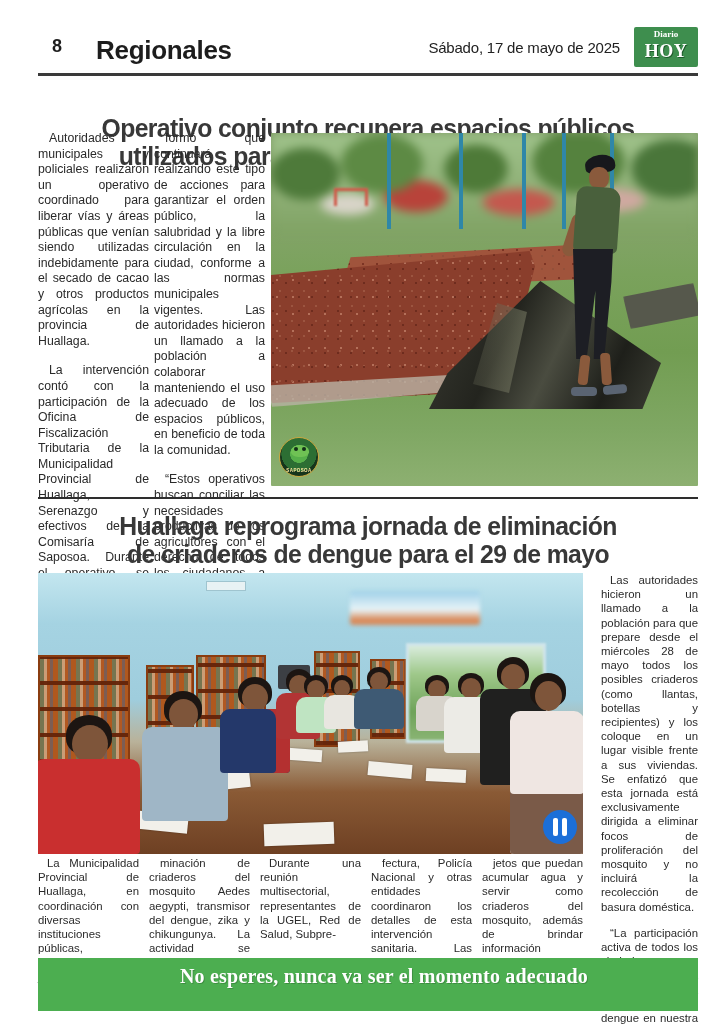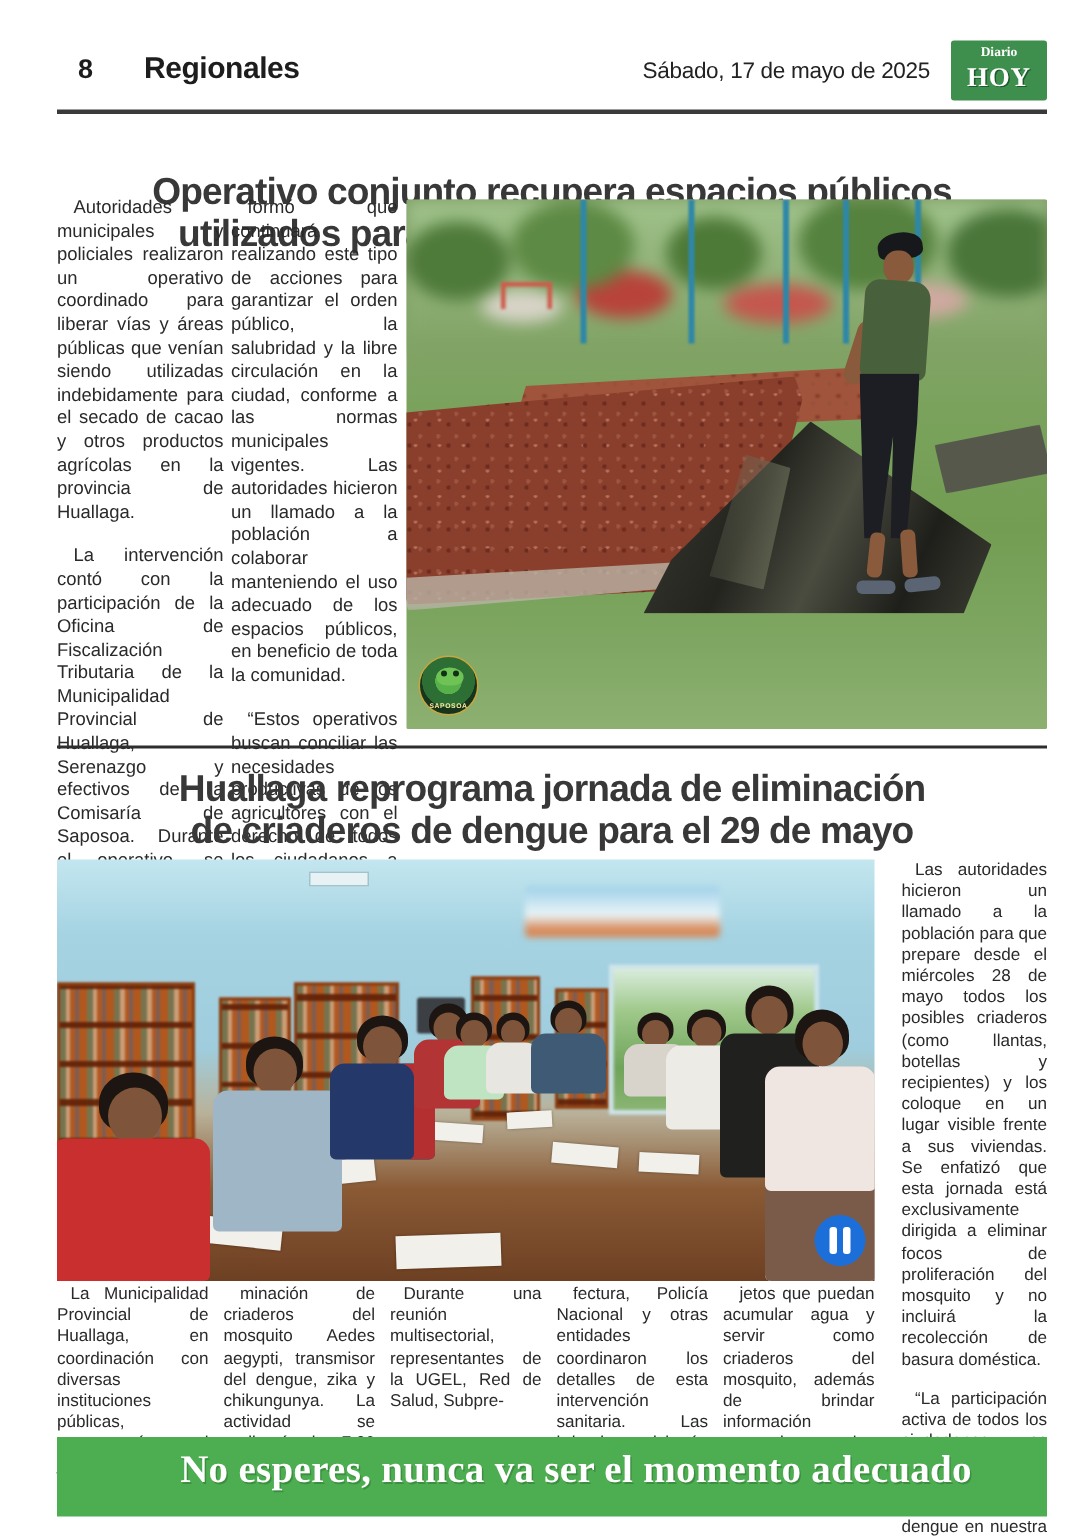--- a/index.html
+++ b/index.html
@@ -3,21 +3,21 @@
 <meta charset="utf-8">
 <style>
   * { margin:0; padding:0; box-sizing:border-box; }
   html,body { background:#ffffff; }
   body { width:723px; height:1024px; position:relative; font-family:"Liberation Sans", sans-serif; color:#1d1d1d; overflow:hidden; }
   .page { position:absolute; left:38px; top:0; width:660px; height:1024px; }
 
   
   .hdr { position:absolute; top:33px; left:0; width:100%; height:40px; }
   .hdr-num { position:absolute; left:14px; top:3px; font-size:18px; font-weight:bold; }
-  .hdr-sec { position:absolute; left:58px; top:2px; font-size:20px; font-weight:bold; letter-spacing:-0.3px; }
+  .hdr-sec { position:absolute; left:58px; top:2px; font-size:26px; font-weight:bold; letter-spacing:-0.3px; }
   .hdr-date { position:absolute; right:78px; top:6px; font-size:15px; color:#222; letter-spacing:-0.2px; }
   .hdr-logo { position:absolute; right:0; top:-6px; width:64px; height:40px; background:#3e8e4e; color:#fff; text-align:center; border-radius:2px; padding-top:3px; }
   .hdr-logo .lt { font-family:"Liberation Serif", serif; font-weight:bold; font-size:9px; line-height:9px; }
   .hdr-logo .lm { font-family:"Liberation Serif", serif; font-weight:bold; font-size:18px; line-height:24px; letter-spacing:0.5px; text-shadow:1px 1px 0 #1e5a2a; }
   .hdr-rule { position:absolute; top:73px; left:0; width:100%; height:3px; background:#3a3a3a; }
 
   
   .headline { position:absolute; left:0; width:100%; text-align:center; font-weight:bold; color:#383838; letter-spacing:-0.6px; }
   .headline .hl { display:block; font-size:25px; line-height:28px; transform:scaleX(0.99); }
   #hl1 { top:94px;margin-top:20px; }
@@ -125,21 +125,21 @@
   .p2-logo::after { content:""; position:absolute; left:10px; top:8px; width:5px; height:18px; background:#fff; box-shadow:9px 0 0 #fff; border-radius:2px; }
 
   
   .brow { position:absolute; top:856px; left:0; width:545px; height:100px; }
   .bcol { position:absolute; top:0; width:101px; font-size:11.4px; line-height:14.2px; color:#2a2a2a; }
   .bcol p { margin-bottom:12px; }
   .bc1{ left:0; } .bc2{ left:111px; } .bc3{ left:222px; } .bc4{ left:333px; } .bc5{ left:444px; }
 
   
   .banner { position:absolute; top:958px; left:0; width:100%; height:53px; background:#4cae50; text-align:center; }
-  .banner span { display:inline-block; margin-top:7px; font-family:"Liberation Serif", serif; font-weight:bold; font-size:26px; color:#ffffff; letter-spacing:0.2px; text-shadow:1px 1px 0 rgba(0,0,0,0.18);margin-left:32px; }
+  .banner span { display:inline-block; margin-top:7px; font-family:"Liberation Serif", serif; font-weight:bold; font-size:20px; color:#ffffff; letter-spacing:0.2px; text-shadow:1px 1px 0 rgba(0,0,0,0.18);margin-left:32px; }
 </style>
 </head>
 <body>
 
 <div class="page">
 
   <div class="hdr">
     <div class="hdr-num">8</div>
     <div class="hdr-sec">Regionales</div>
     <div class="hdr-date">Sábado, 17 de mayo de 2025</div>

